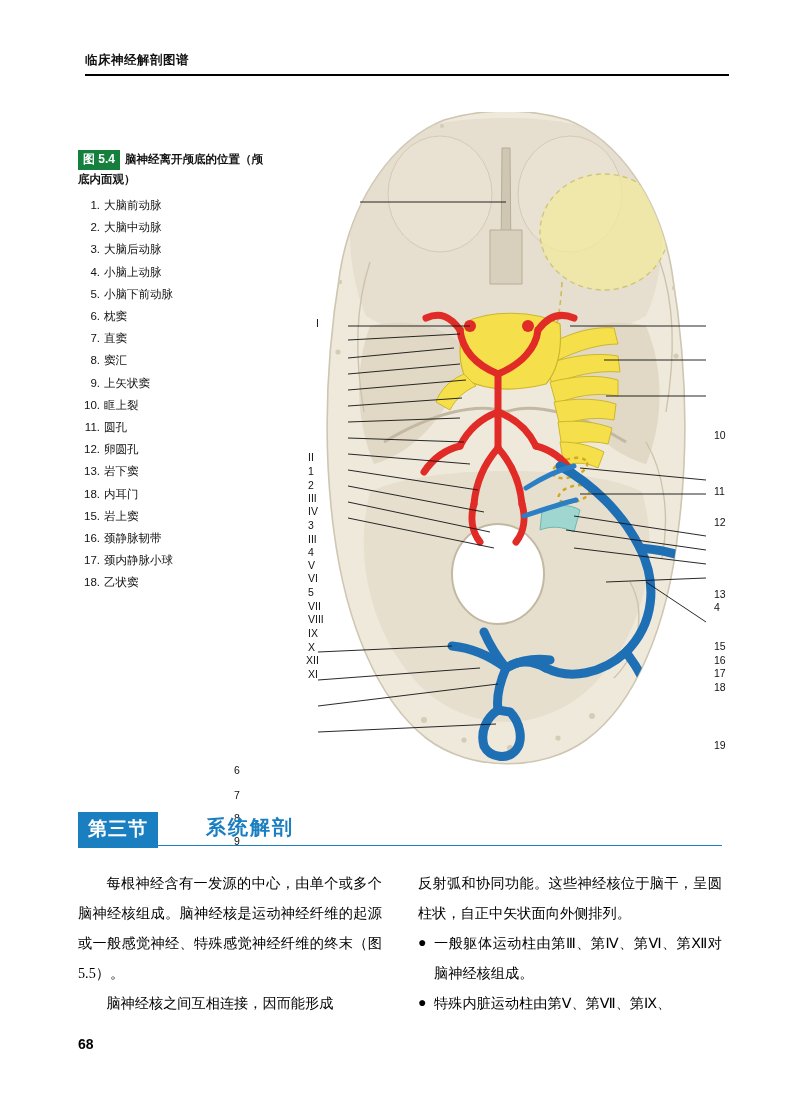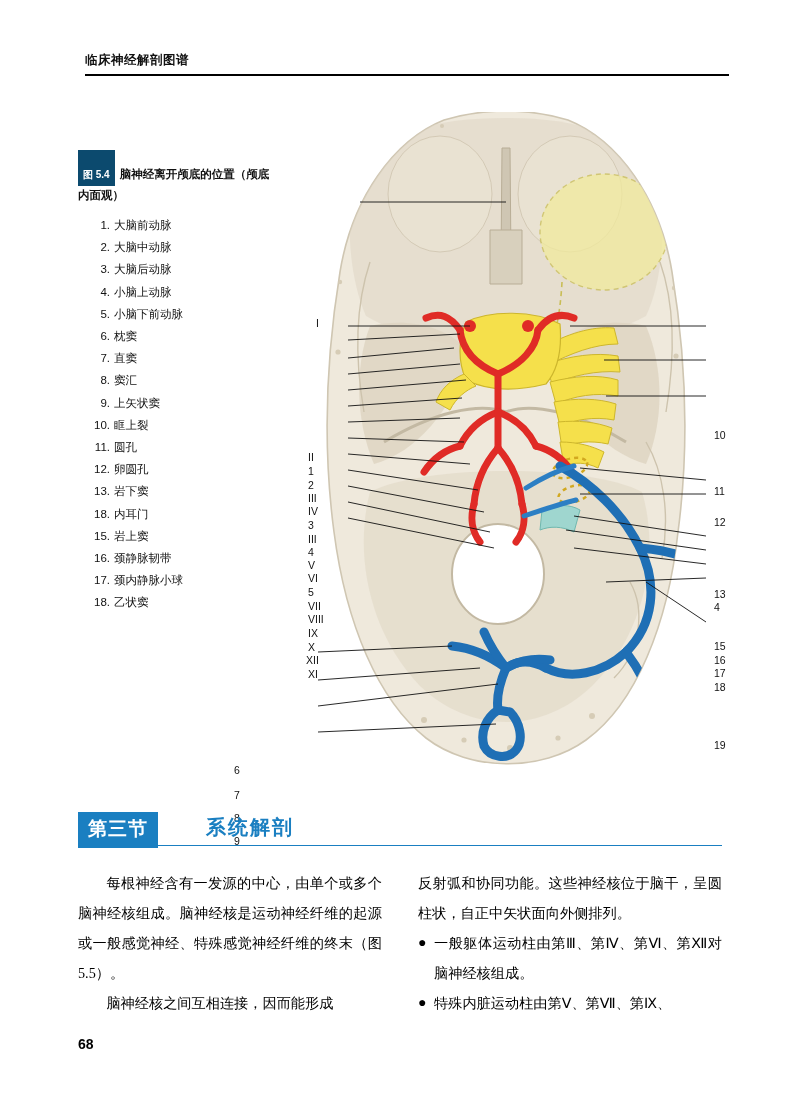--- a/index.html
+++ b/index.html
@@ -52,30 +52,30 @@
     width: 196px;
   }
   .legend-title {
     font-size: 11.5px;
     line-height: 18px;
     font-weight: bold;
     color: #111;
     margin-bottom: 6px;
   }
   .legend-title .fignum {
-    background: #0c4a6e;
+    background: #15803d;
     color: #ffffff;
     font-weight: bold;
-    padding: 16px 5px 2px 5px;
+    padding: 0 5px 2px 5px;
     margin-right: 5px;
-    font-size: 10px;
+    font-size: 12px;
     display: inline-block;
   }
   .legend-list {
-    margin: 10px;
+    margin: 0;
     padding: 0;
     list-style: none;
   }
   .legend-list li {
     font-size: 11.5px;
     line-height: 22.2px;
     color: #111;
     white-space: nowrap;
   }
   .legend-list li .num {

